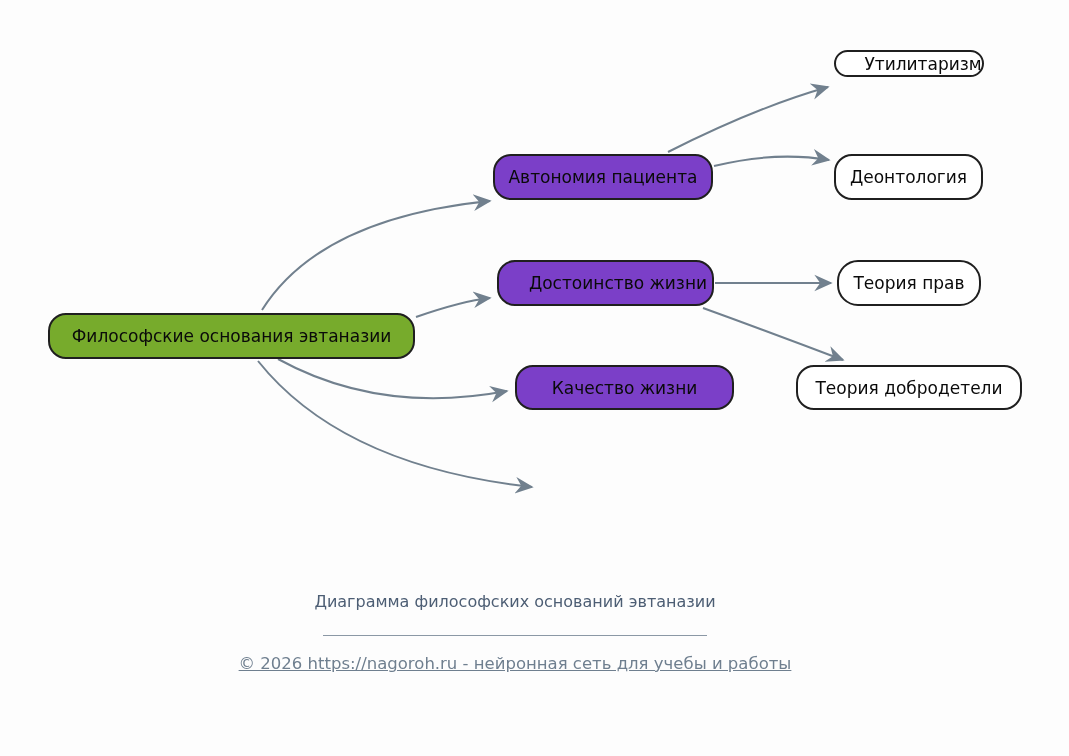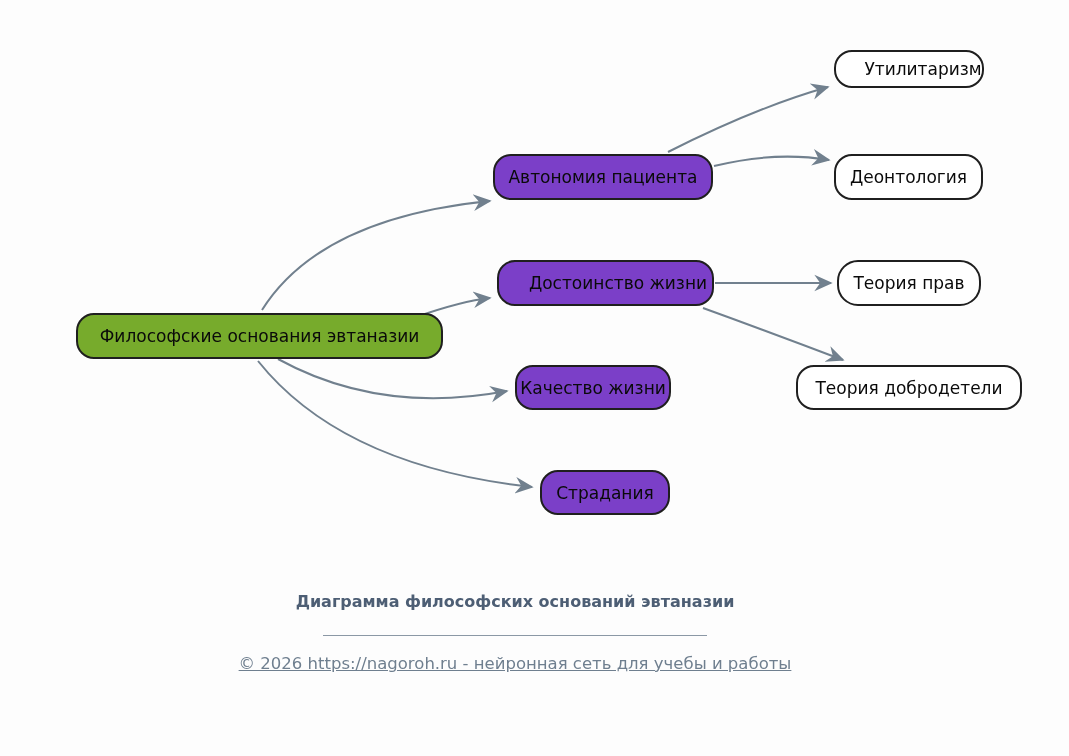--- a/index.html
+++ b/index.html
@@ -44,33 +44,33 @@
     display: flex;
     align-items: center;
     justify-content: center;
     border: 2px solid var(--node-border);
     border-radius: 18px;
     font-size: 17px;
     color: var(--node-text);
     white-space: nowrap;
     text-align: center;
   }
-  .node-root   { background: var(--root-fill); margin-left: 28px; }
+  .node-root   { background: var(--root-fill); }
   .node-branch { background: var(--branch-fill); }
   .node-leaf   { background: var(--leaf-fill); }
   .footer {
     position: absolute;
     left: 0;
     top: 592px;
     width: 1030px;
     text-align: center;
   }
   .footer-title {
     font-size: 16px;
-    font-weight: bold;
+    font-weight: normal;
     color: var(--footer-title-color);
   }
   .footer-divider {
     width: 384px;
     height: 0;
     margin: 24px auto 0 auto;
     border-bottom: 1px solid var(--divider-color);
   }
   .footer-copyright {
     margin-top: 18px;
@@ -99,25 +99,24 @@
     <path class="edge" d="M 715 283 L 831 283" marker-end="url(#arrow)"></path>
     <path class="edge" d="M 703 308 Q 772 333 843 360" marker-end="url(#arrow)"></path>
   </svg>
 
   <div class="node node-root" style="left:48px; top:313px; width:367px; height:46px;">Философские основания эвтаназии</div>
 
   <div class="node node-branch" style="left:493px; top:154px; width:220px; height:46px;">Автономия пациента</div>
 
   <div class="node node-branch" style="left:497px; top:260px; width:217px; height:46px;padding-left:25px;">Достоинство жизни</div>
 
-  <div class="node node-branch" style="left:515px; top:365px; width:156px; height:45px;">Качество жизни</div>
+  <div class="node node-branch" style="left:515px; top:365px; width:219px; height:45px;">Качество жизни</div>
 
-  <div class="node node-branch" style="left:540px; top:470px; width:130px; height:45px;">Страдания</div>
 
-  <div class="node node-leaf" style="left:834px; top:50px; width:150px; height:38px;padding-left:28px;">Утилитаризм</div>
+  <div class="node node-leaf" style="left:834px; top:50px; width:150px; height:27px;padding-left:28px;">Утилитаризм</div>
 
   <div class="node node-leaf" style="left:834px; top:154px; width:149px; height:46px;">Деонтология</div>
 
   <div class="node node-leaf" style="left:837px; top:260px; width:144px; height:46px;border-radius:21px;">Теория прав</div>
 
   <div class="node node-leaf" style="left:796px; top:365px; width:226px; height:45px;text-align:center;">Теория добродетели</div>
 
   <div class="footer">
     <div class="footer-title">Диаграмма философских оснований эвтаназии</div>
     <div class="footer-divider"></div>

